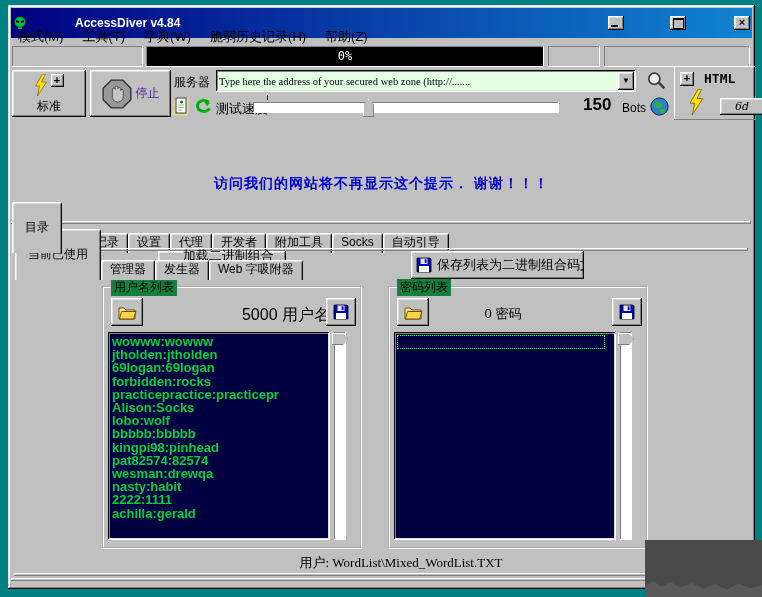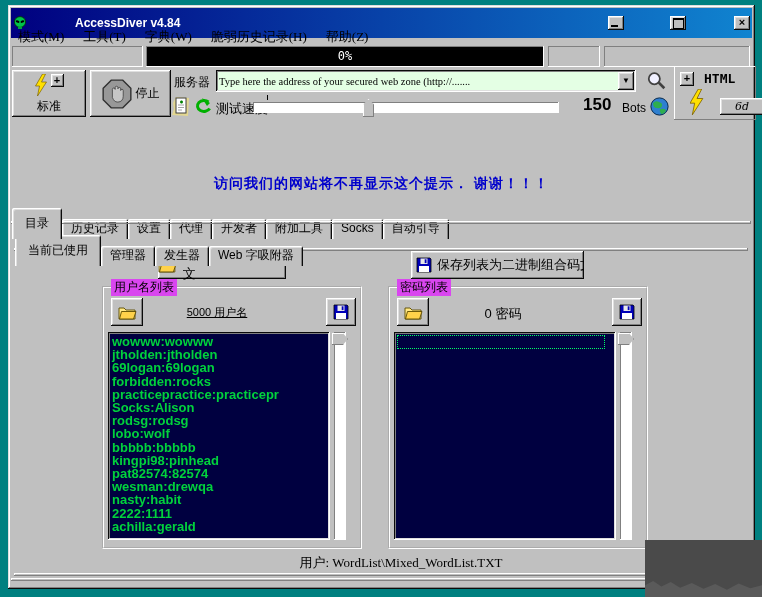--- a/index.html
+++ b/index.html
@@ -10,31 +10,31 @@
   .r{box-shadow:inset -1px -1px #0a0a0a,inset 1px 1px #fff,inset -2px -2px #808080,inset 2px 2px #dfdfdf;background:#c0c0c0;}
   .s{box-shadow:inset -1px -1px #fff,inset 1px 1px #0a0a0a,inset -2px -2px #dfdfdf,inset 2px 2px #808080;}
   .s1{box-shadow:inset -1px -1px #fff,inset 1px 1px #808080;}
   .r1{box-shadow:inset -1px -1px #808080,inset 1px 1px #fff;}
   .window{left:8px;top:5px;width:747px;height:584px;background:#c0c0c0;
           box-shadow:inset -1px -1px #0a0a0a,inset 1px 1px #dfdfdf,inset -2px -2px #808080,inset 2px 2px #fff;}
   .titlebar{left:3px;top:3px;right:3px;height:30px;background:linear-gradient(90deg,#000080,#1084d0);
             display:flex;align-items:center;padding:0 2px;gap:44px;}
   .title-text{color:#fff;font-weight:bold;font-size:12px;margin-left:4px;flex:1;white-space:nowrap;}
   .tbtn{width:16px;height:14px;margin-left:2px;position:relative;}
-  .menubar{left:3px;top:22px;right:3px;height:19px;display:flex;align-items:center;gap:19px;padding-left:7px;font-family:Liberation Serif, serif;}
+  .menubar{left:3px;top:22px;right:3px;height:19px;display:flex;align-items:center;gap:19px;padding-left:7px;}
   .menu-item{white-space:nowrap;font-size:13px;}
   .black-progress{background:#000;color:#fff;text-align:center;line-height:21px;font-size:12px;font-family:"DejaVu Sans Mono",monospace;}
   button,.btn{font-family:inherit;}
   .btn{border:none;background:#c0c0c0;display:flex;align-items:center;justify-content:center;cursor:default;}
   .tabs{white-space:nowrap;}
   .tab{display:inline-block;height:20px;margin-top:3px;line-height:19px;padding:0 9px;font-size:12px;background:#c0c0c0;vertical-align:bottom;
        box-shadow:inset 1px 1px #fff,inset -1px 0 #0a0a0a,inset 2px 2px #dfdfdf,inset -2px 0 #808080;border-top-left-radius:2px;border-top-right-radius:2px;}
-  .tabs .tab:first-child{height:23px;margin-top:10px;line-height:23px;padding:4px 13px;position:relative;z-index:2;}
+  .tabs .tab:first-child{height:23px;margin-top:4px;line-height:23px;padding:14px 13px;position:relative;z-index:2;}
   .group{border:2px groove #ffffff;position:absolute;}
-  .legend{position:absolute;top:-9px;left:7px;background:#d946ef;padding:0 3px;font-size:12px;white-space:nowrap;}
+  .legend{position:absolute;top:-9px;left:7px;background:#15803d;padding:0 3px;font-size:12px;white-space:nowrap;}
   .listbox{background:#000040;overflow:hidden;padding:3px 4px;}
   .entry{font-family:Liberation Sans, sans-serif;font-weight:bold;font-size:13px;line-height:13.2px;color:#00d23c;white-space:nowrap;}
   .vtrack{background:#fff;}
   .vthumb{position:absolute;left:-2px;top:1px;width:16px;height:12px;background:#c0c0c0;
           box-shadow:inset -1px -1px #808080,inset 1px 1px #fff;
           clip-path:polygon(0 0,68% 0,100% 50%,68% 100%,0 100%);}
   .hthumb{position:absolute;top:0;width:11px;height:18px;background:#c0c0c0;
           box-shadow:inset -1px -1px #808080,inset 1px 1px #fff;
           clip-path:polygon(50% 0,100% 30%,100% 100%,0 100%,0 30%);}
   .mono{font-family:Liberation Serif, serif;}
@@ -88,21 +88,21 @@
       <span class="r" style="width:13px;height:13px;text-align:center;line-height:12px;font-weight:bold;font-size:11px;">+</span>
     </div>
     <span style="margin-top:2px;">标准</span>
   </div>
 
   <div class="abs r btn" style="left:82px;top:65px;width:81px;height:47px;gap:4px;">
     <svg width="30" height="30" viewBox="0 0 26 26">
       <polygon points="8,1 18,1 25,8 25,18 18,25 8,25 1,18 1,8" fill="#989898" stroke="#303030" stroke-width="1.2"></polygon>
       <path d="M9 16 v-7 a1.2 1.2 0 0 1 2.4 0 v-1.5 a1.2 1.2 0 0 1 2.4 0 v1 a1.2 1.2 0 0 1 2.4 0 v1.5 a1.1 1.1 0 0 1 2.2 0 v5 c0 3-1.8 5-4.7 5 c-2.5 0-3.6-1.3-4.7-4z" fill="#c6c6c6" stroke="#404040" stroke-width="0.7"></path>
     </svg>
-    <span style="color:#000000;">停止</span>
+    <span style="color:#4c1d95;">停止</span>
   </div>
 
   <span class="abs" style="left:166px;top:69px;font-size:12px;">服务器</span>
   <div class="abs s" style="left:208px;top:65px;width:420px;height:22px;background:#e4ffe4;">
     <input class="abs mono" readonly="" style="left: 3px; top: 3px; width: 396px; height: 16px; border: none; background: rgb(228, 255, 228); font-size: 10.5px; outline: none; padding: 0px;" value="Type here the address of your secured web zone (http://.......">
     <span class="abs r" style="right:2px;top:2px;width:16px;height:18px;text-align:center;font-size:8px;line-height:17px;">▼</span>
   </div>
   <svg class="abs" width="20" height="20" viewBox="0 0 18 18" style="left:638px;top:66px;">
     <circle cx="7.5" cy="7" r="5" fill="#f0f0ff" stroke="#404040" stroke-width="1.6"></circle>
     <line x1="11.5" y1="10.5" x2="16.5" y2="15.5" stroke="#404040" stroke-width="2.4"></line>
@@ -167,37 +167,36 @@
   </div>
 
   <div class="group" style="left:94px;top:281px;width:256px;height:259px;">
     <span class="legend">用户名列表</span>
     <div class="abs r btn" style="left:7px;top:10px;width:32px;height:28px;">
       <svg width="19" height="15" viewBox="0 0 19 15">
         <path d="M1 3 h5 l2 2 h9 v9 h-16 z" fill="#ffe884" stroke="#5a4a00" stroke-width="0.9"></path>
         <path d="M3.5 6.5 h14.5 l-2.5 7.5 h-14 z" fill="#ffd24a" stroke="#5a4a00" stroke-width="0.9"></path>
       </svg>
     </div>
-    <span class="abs" style="left:0;right:30px;top:17px;text-align:center;font-size:11px;text-decoration:underline;">5000 用户名</span>
+    <span class="abs" style="left:0;right:30px;top:17px;text-align:right;font-size:16px;">5000 用户名</span>
     <div class="abs r btn" style="left:222px;top:10px;width:30px;height:28px;">
       <svg width="16" height="16" viewBox="0 0 16 16">
         <path d="M1 1 h13 l1 1 v13 h-14 z" fill="#0000b8" stroke="#000" stroke-width="0.8"></path>
         <rect x="4.5" y="1.5" width="7" height="5.5" fill="#e8e8e8"></rect>
         <rect x="8.7" y="2.3" width="1.8" height="3.8" fill="#0000b8"></rect>
         <rect x="3" y="9" width="10" height="6" fill="#fff"></rect>
       </svg>
     </div>
     <div class="abs s listbox" style="left:4px;top:44px;width:214px;height:202px;">
         <div class="entry">wowww:wowww</div>
         <div class="entry">jtholden:jtholden</div>
         <div class="entry">69logan:69logan</div>
         <div class="entry">forbidden:rocks</div>
         <div class="entry">practicepractice:practicepr</div>
-        <div class="entry">Socks:Alison</div>
-        <div class="entry">rodsg:rodsg</div>
+        <div class="entry">Alison:Socks</div>
         <div class="entry">lobo:wolf</div>
         <div class="entry">bbbbb:bbbbb</div>
         <div class="entry">kingpi98:pinhead</div>
         <div class="entry">pat82574:82574</div>
         <div class="entry">wesman:drewqa</div>
         <div class="entry">nasty:habit</div>
         <div class="entry">2222:1111</div>
         <div class="entry">achilla:gerald</div>
       </div>
     <div class="abs s1 vtrack" style="left:230px;top:44px;width:12px;height:208px;">

